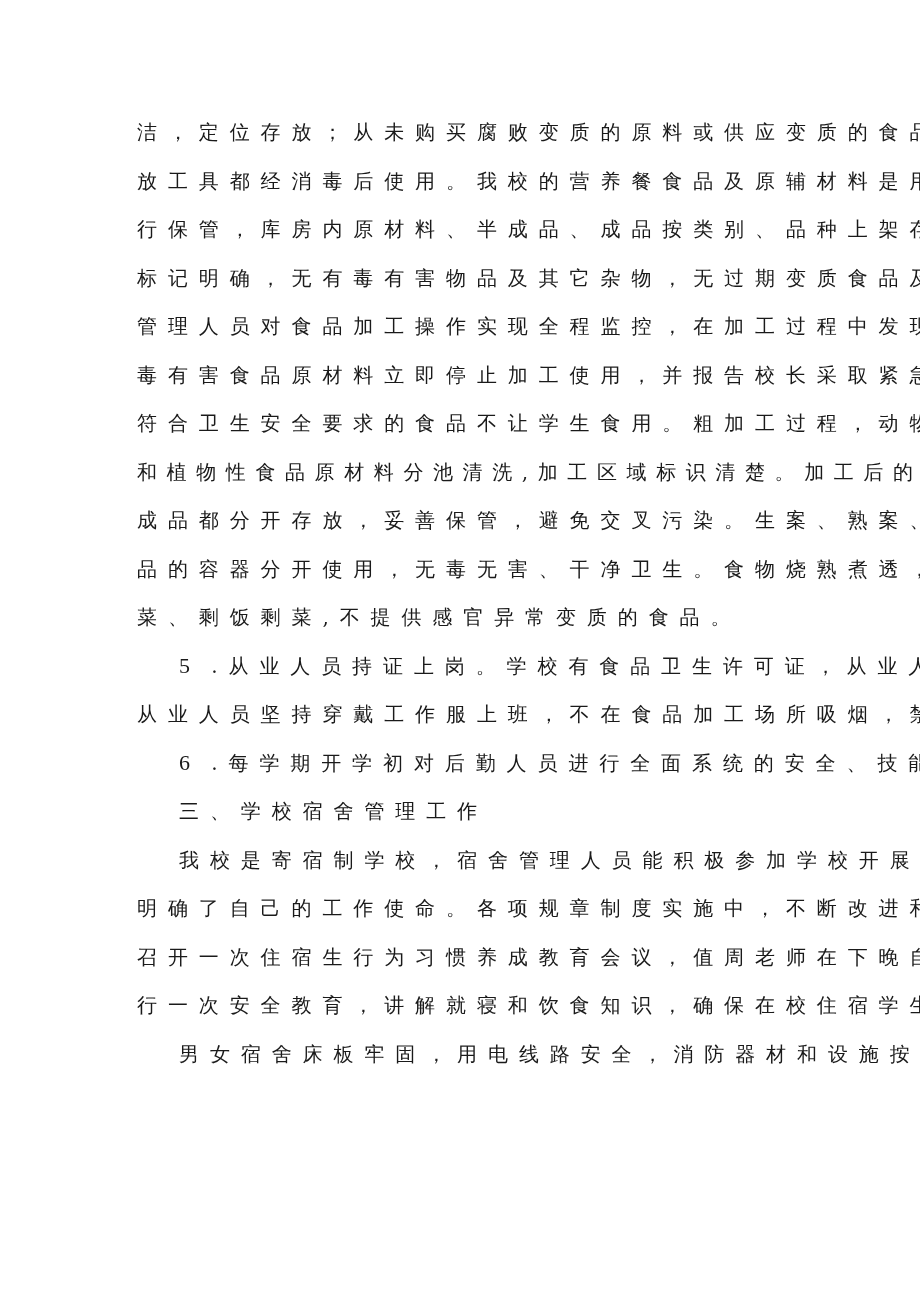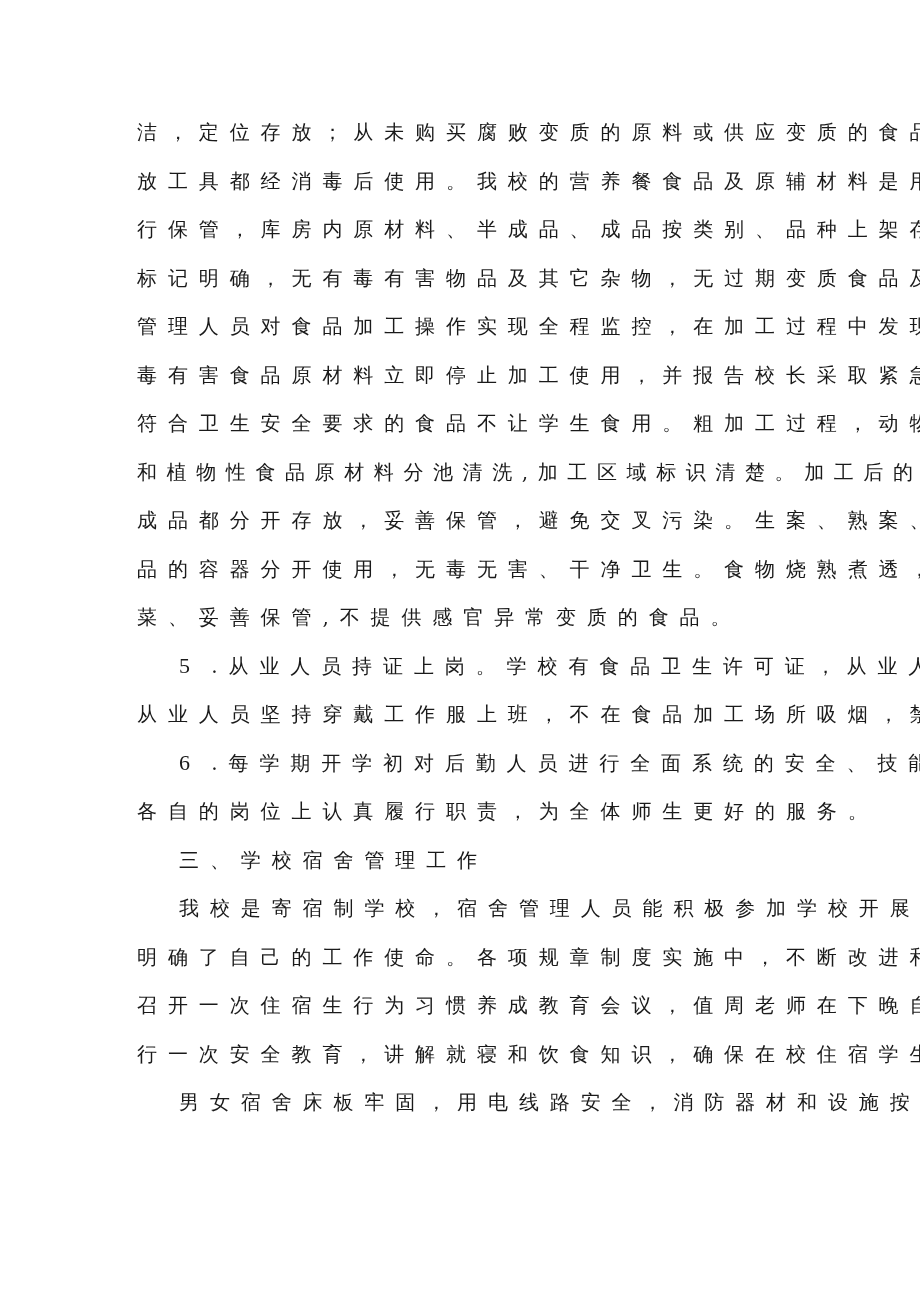--- a/index.html
+++ b/index.html
@@ -54,31 +54,30 @@
     <span class="line">洁，定位存放；从未购买腐败变质的原料或供应变质的食品；所有食品盛</span>
     <span class="line">放工具都经消毒后使用。我校的营养餐食品及原辅材料是用专门的库房进</span>
     <span class="line">行保管，库房内原材料、半成品、成品按类别、品种上架存放，分类分架</span>
     <span class="line">标记明确，无有毒有害物品及其它杂物，无过期变质食品及原料。营养餐</span>
     <span class="line">管理人员对食品加工操作实现全程监控，在加工过程中发现腐烂变质和有</span>
     <span class="line">毒有害食品原材料立即停止加工使用，并报告校长采取紧急应对措施，不</span>
     <span class="line">符合卫生安全要求的食品不让学生食用。粗加工过程，动物性食品原材料</span>
     <span class="line" style="letter-spacing:9.6px">和植物性食品原材料分池清洗,加工区域标识清楚。加工后的原料、半成品、</span>
     <span class="line">成品都分开存放，妥善保管，避免交叉污染。生案、熟案、刀具、盛放食</span>
     <span class="line">品的容器分开使用，无毒无害、干净卫生。食物烧熟煮透，学校不供应凉</span>
-    <span class="line">菜、妥善保管,不提供感官异常变质的食品。</span>
+    <span class="line">菜、剩饭剩菜,不提供感官异常变质的食品。</span>
   </div>
 
   <div class="para">
     <span class="line first"><span class="num">5</span><span> .从业人员持证上岗。学校有食品卫生许可证，从业人员有健康证，</span></span>
     <span class="line">从业人员坚持穿戴工作服上班，不在食品加工场所吸烟，禁止闲杂人员进</span>
   </div>
 
   <div class="para">
     <span class="line first"><span class="num">6</span><span> .每学期开学初对后勤人员进行全面系统的安全、技能培训，确保在</span></span>
-    <span class="line">各自的岗位上认真履行职责，为全体师生更好的服务。</span>
   </div>
 
   <div class="para">
     <span class="line first">三、学校宿舍管理工作</span>
   </div>
 
   <div class="para">
     <span class="line first">我校是寄宿制学校，宿舍管理人员能积极参加学校开展的各项活动，</span>
     <span class="line">明确了自己的工作使命。各项规章制度实施中，不断改进和完善。每两周</span>
     <span class="line">召开一次住宿生行为习惯养成教育会议，值周老师在下晚自习后对学生进</span>

